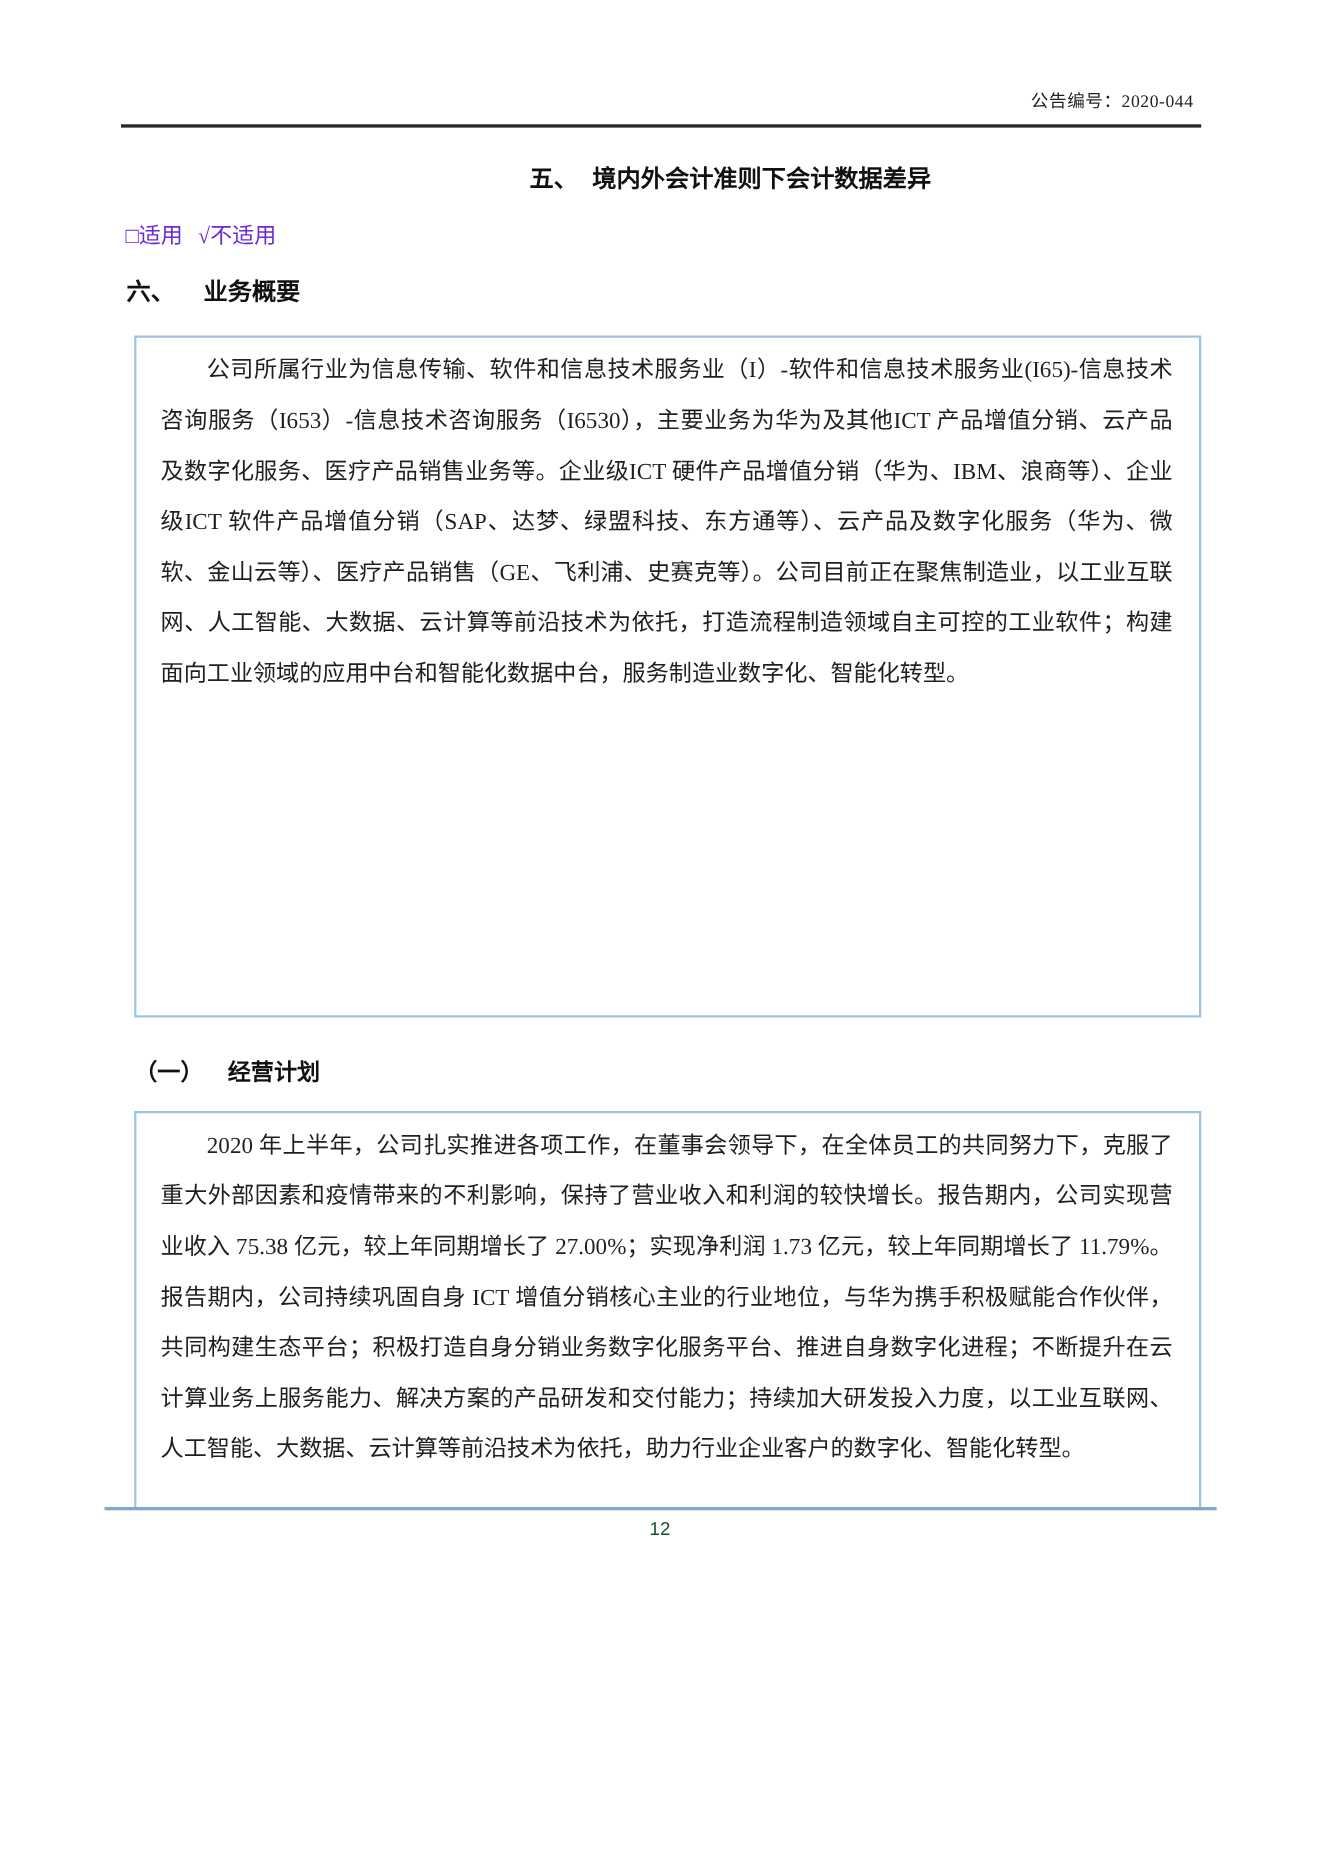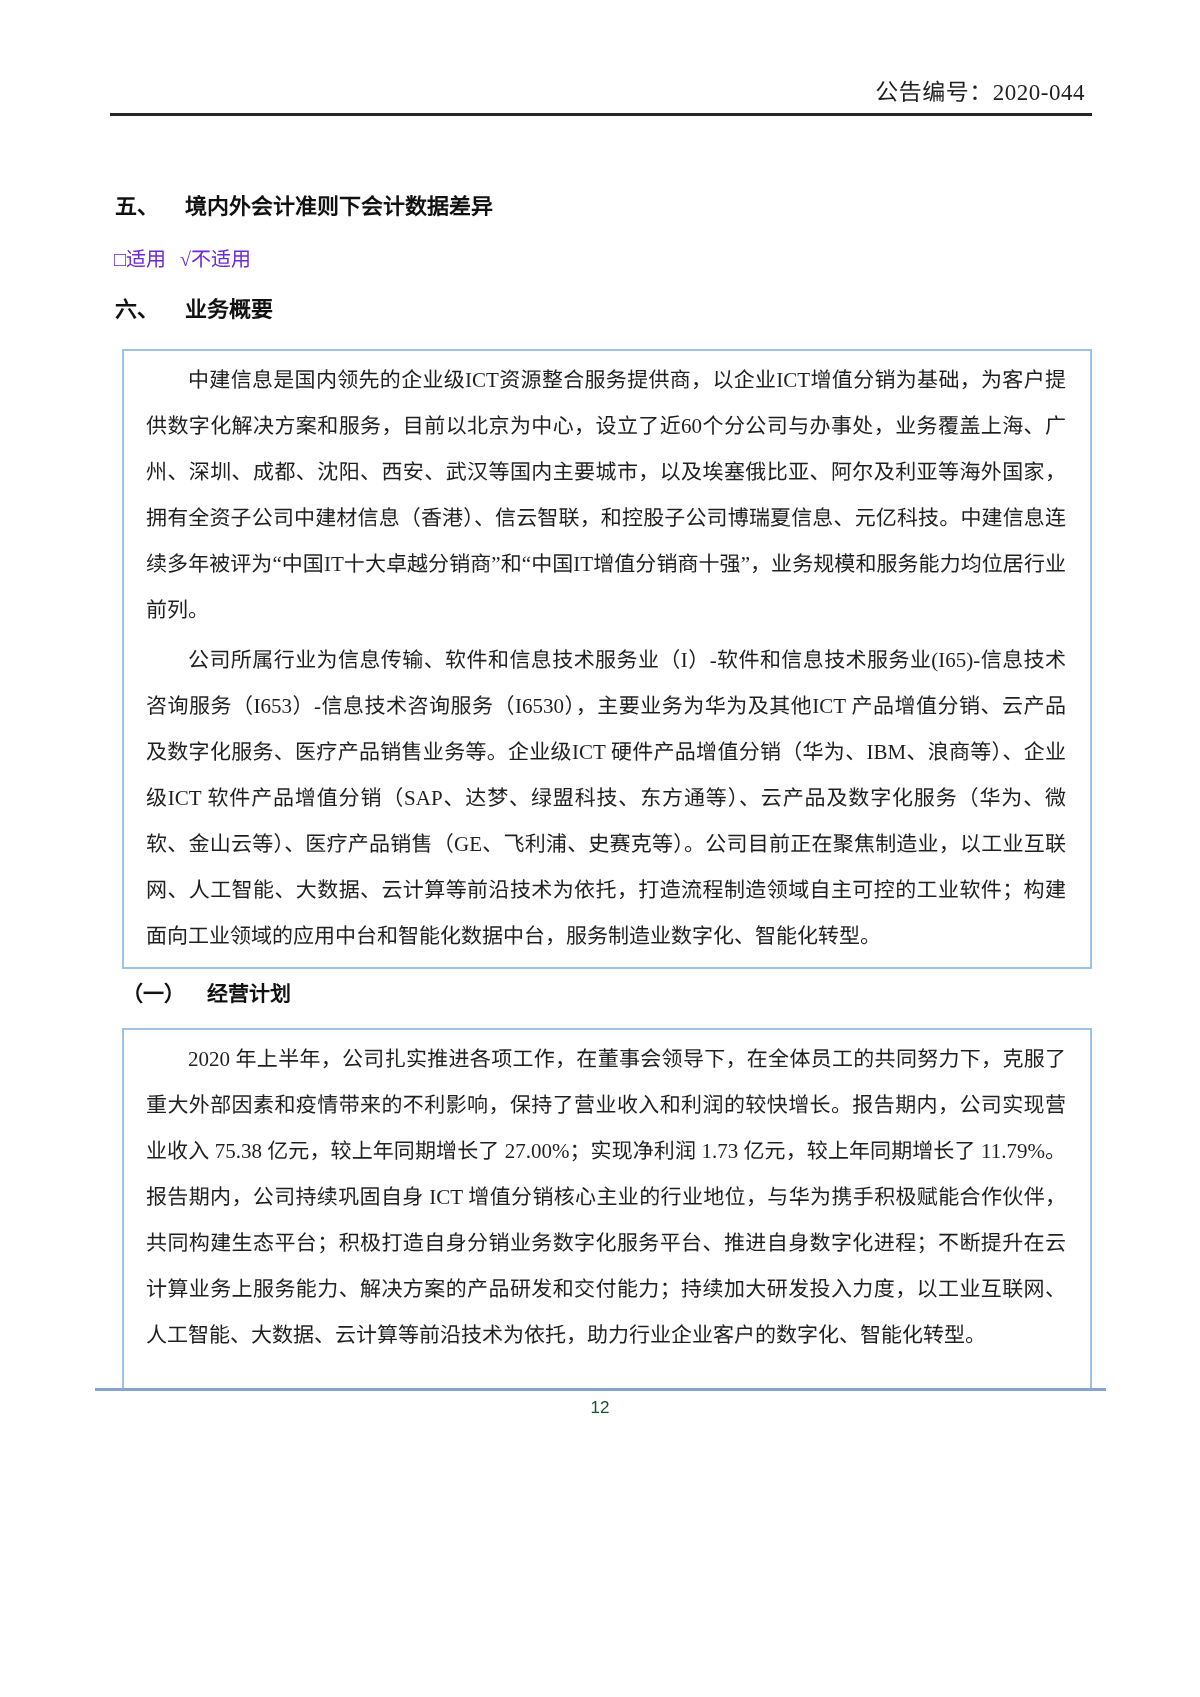--- a/index.html
+++ b/index.html
@@ -11,45 +11,45 @@
     font-family:"Liberation Serif","DejaVu Serif",serif;
     color:#1f1f1f;
     overflow:hidden;
     box-sizing:border-box;
   }
   
   .doc-header {
     padding-top:78px;
     padding-right:115px;
     text-align:right;
-    font-size:23px;
+    font-size:16px;
     letter-spacing:0.5px;
     line-height:30px;
   }
   .header-rule {
     margin:5px 108px 0 110px;
     height:0;
     border-top:3px solid #262626;
   }
   
   .h1 {
     margin-left:115px;
     font-family:"Liberation Sans","DejaVu Sans",sans-serif;
     font-weight:bold;
     font-size:22px;
     line-height:30px;
     color:#111;
   }
   .h1 .h-num { display:inline-block; width:70px; }
-  .h1.five { margin-top:76px; }
+  .h1.five { margin-top:32px;text-align:center; }
   .h1.six  { margin-top:22px; }
   .h1.seven{ margin-top:46px; }
   .h2 {
     margin-left:122px;
-    margin-top:10px;
+    margin-top:36px;
     font-family:"Liberation Sans","DejaVu Sans",sans-serif;
     font-weight:bold;
     font-size:21px;
     line-height:29px;
     color:#111;
   }
   .h2 .h-num { display:inline-block; margin-right:22px; }
   
   .applicability {
     margin:24px 0 0 114px;
@@ -111,21 +111,20 @@
 
   <div class="applicability">
     <span class="opt">□适用</span><span class="opt">√不适用</span>
   </div>
 
   <div class="h1 six">
     <span class="h-num">六、</span><span>业务概要</span>
   </div>
 
   <div class="text-box" id="box-overview">
-    <p class="para">中建信息是国内领先的企业级ICT资源整合服务提供商，以企业ICT增值分销为基础，为客户提供数字化解决方案和服务，目前以北京为中心，设立了近60个分公司与办事处，业务覆盖上海、广州、深圳、成都、沈阳、西安、武汉等国内主要城市，以及埃塞俄比亚、阿尔及利亚等海外国家，拥有全资子公司中建材信息（香港）、信云智联，和控股子公司博瑞夏信息、元亿科技。中建信息连续多年被评为“中国IT十大卓越分销商”和“中国IT增值分销商十强”，业务规模和服务能力均位居行业前列。</p>
     <p class="para">公司所属行业为信息传输、软件和信息技术服务业（I）-软件和信息技术服务业(I65)-信息技术咨询服务（I653）-信息技术咨询服务（I6530），主要业务为华为及其他ICT 产品增值分销、云产品及数字化服务、医疗产品销售业务等。企业级ICT 硬件产品增值分销（华为、IBM、浪商等）、企业级ICT 软件产品增值分销（SAP、达梦、绿盟科技、东方通等）、云产品及数字化服务（华为、微软、金山云等）、医疗产品销售（GE、飞利浦、史赛克等）。公司目前正在聚焦制造业，以工业互联网、人工智能、大数据、云计算等前沿技术为依托，打造流程制造领域自主可控的工业软件；构建面向工业领域的应用中台和智能化数据中台，服务制造业数字化、智能化转型。</p>
   </div>
 
 
   <div class="h2">
     <span class="h-num">（一）</span><span>经营计划</span>
   </div>
 
   <div class="text-box" id="box-review">
     <p class="para">2020 年上半年，公司扎实推进各项工作，在董事会领导下，在全体员工的共同努力下，克服了重大外部因素和疫情带来的不利影响，保持了营业收入和利润的较快增长。报告期内，公司实现营业收入 75.38 亿元，较上年同期增长了 27.00%；实现净利润 1.73 亿元，较上年同期增长了 11.79%。报告期内，公司持续巩固自身 ICT 增值分销核心主业的行业地位，与华为携手积极赋能合作伙伴，共同构建生态平台；积极打造自身分销业务数字化服务平台、推进自身数字化进程；不断提升在云计算业务上服务能力、解决方案的产品研发和交付能力；持续加大研发投入力度，以工业互联网、人工智能、大数据、云计算等前沿技术为依托，助力行业企业客户的数字化、智能化转型。</p>

